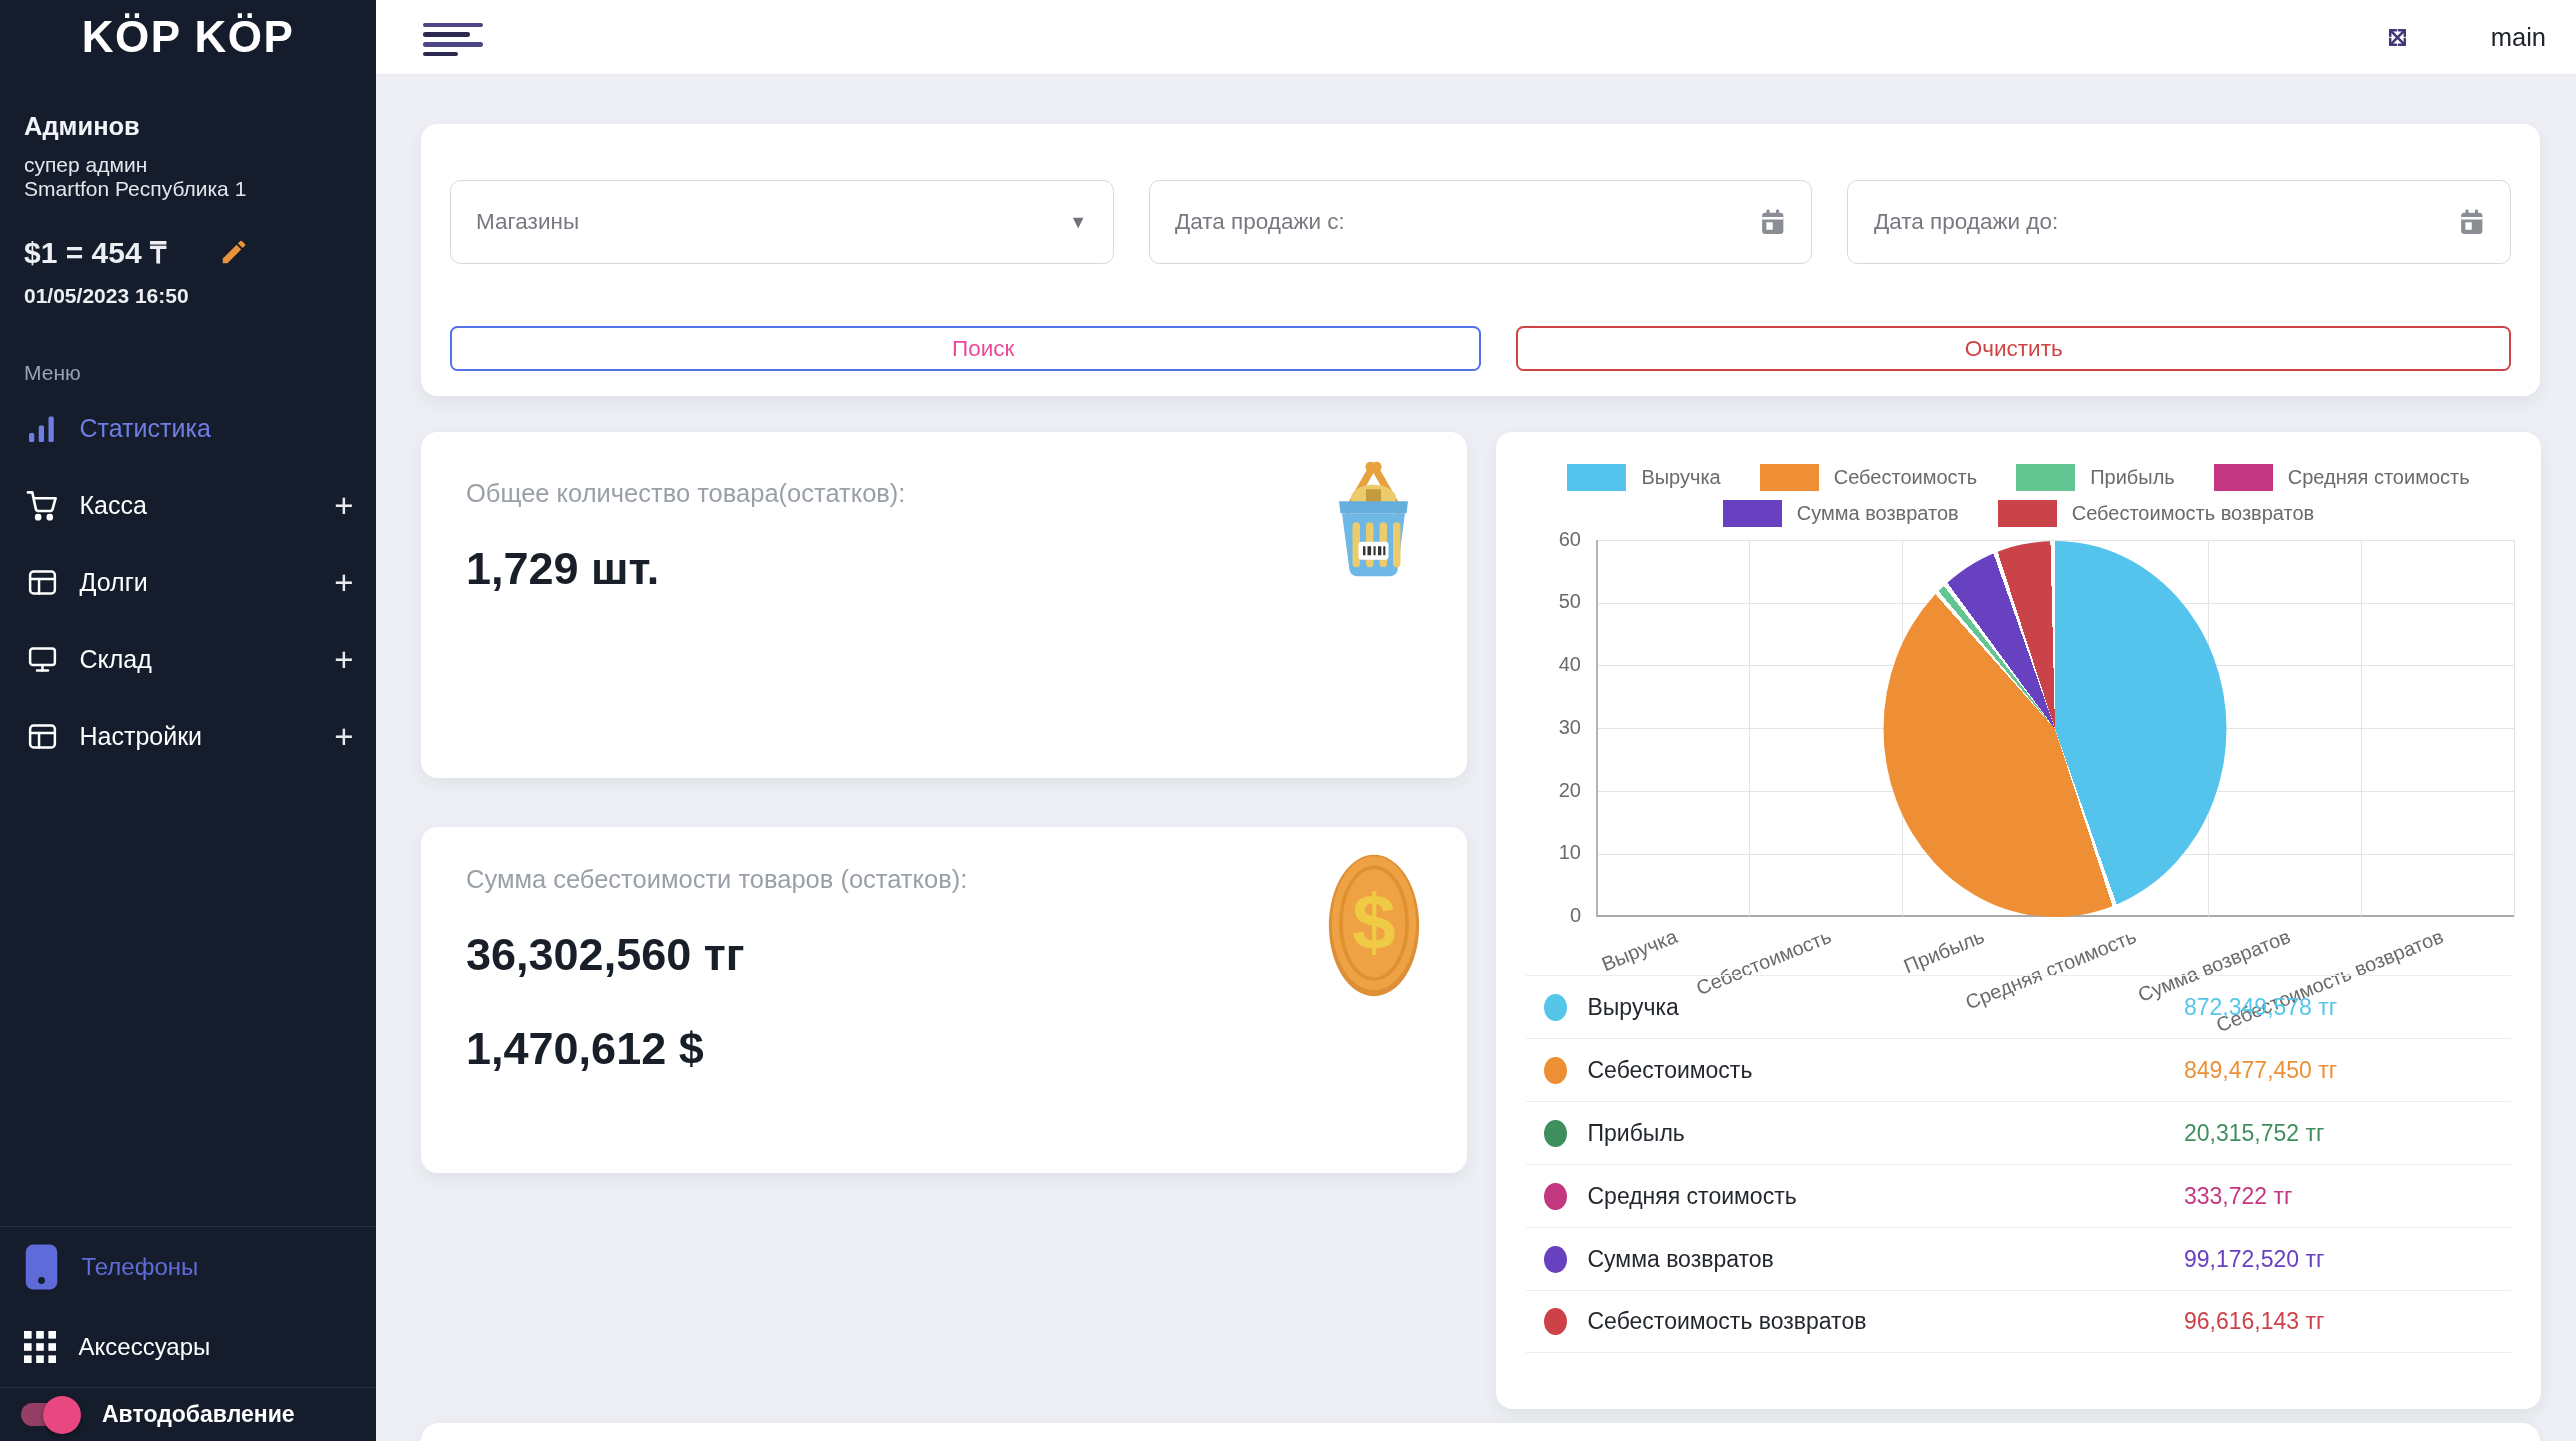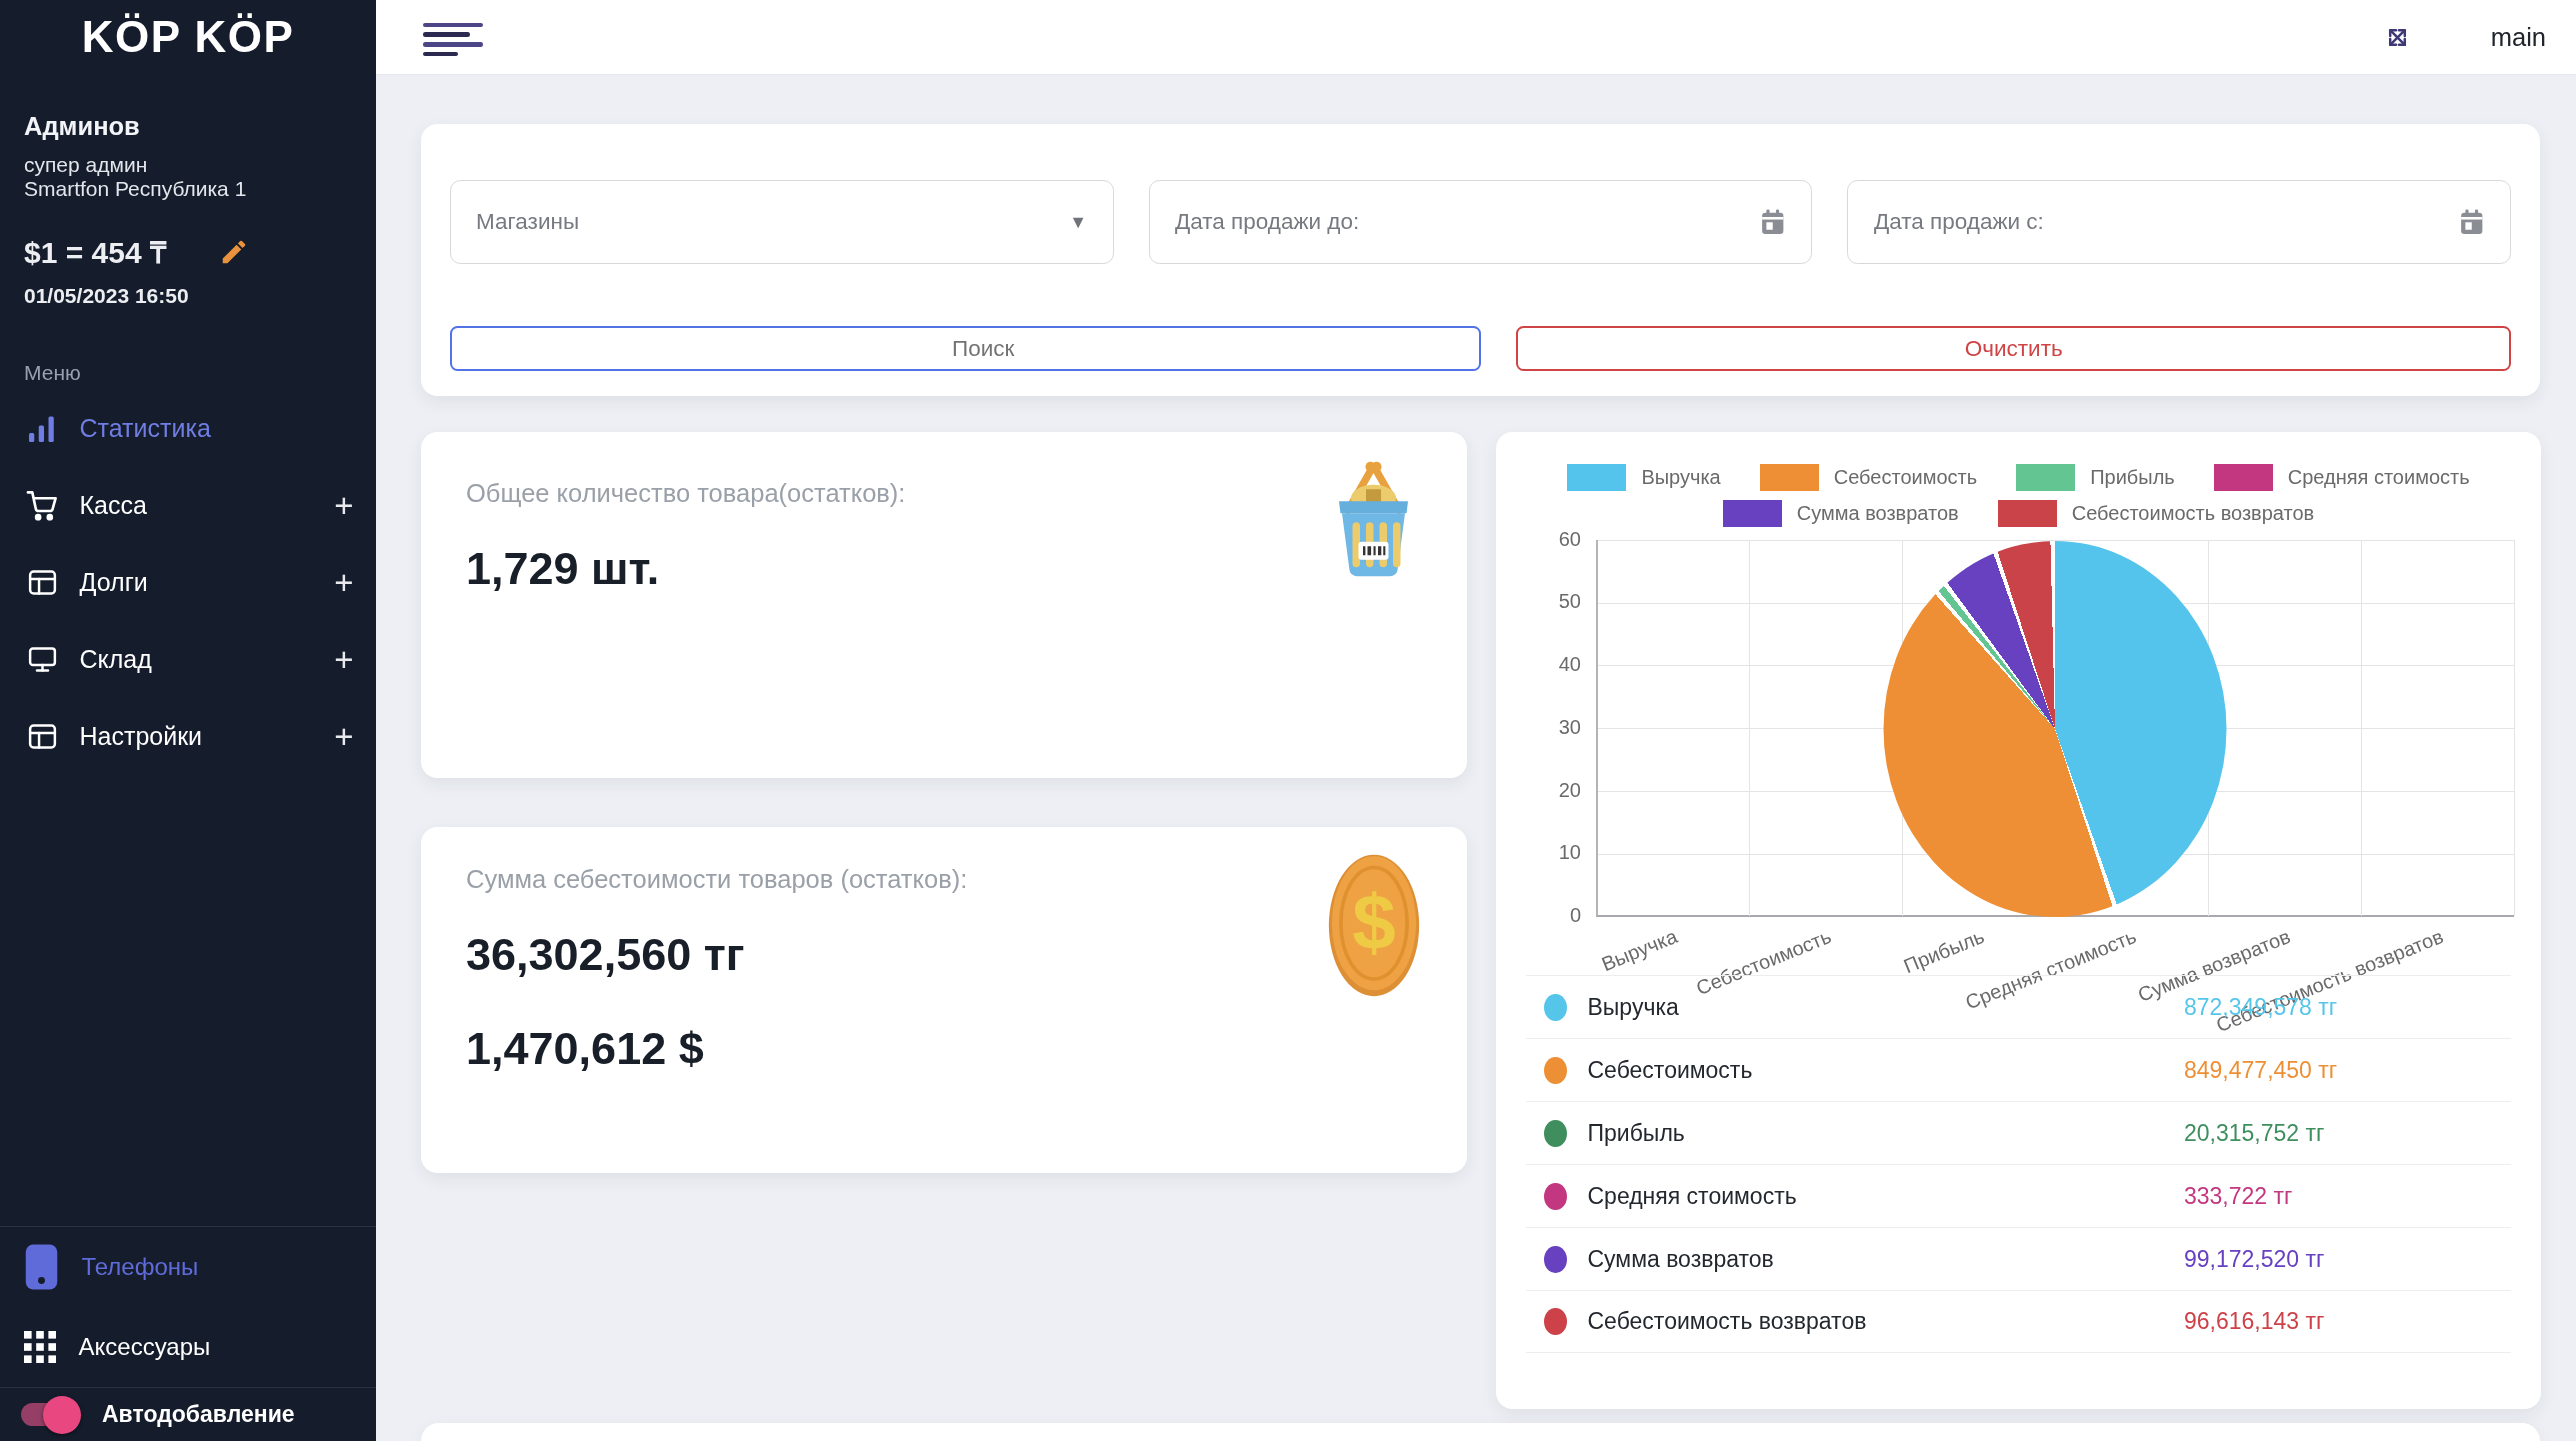--- a/index.html
+++ b/index.html
@@ -62,21 +62,21 @@
   .filter-card { left:45px; top:47px; width:2119px; height:272px; padding:56px 28.6px 0 28.6px; }
   .fields { display:flex; gap:35px; }
   .field { flex:1; height:84px; border:1.5px solid #D6D8DB; border-radius:10.5px;
     display:flex; align-items:center; padding:0 25.5px; font-size:22.5px; color:#76797F;
     background:#fff; cursor:pointer; position:relative; }
   .field .ph { flex:1; }
   .caret { font-size:18px; color:#70747A; }
   .btn-row { display:flex; gap:35px; margin-top:62px; }
   .btn { flex:1; height:45px; border-radius:7.5px; background:#fff; font-size:22.5px;
     display:flex; align-items:center; justify-content:center; cursor:pointer; }
-  .btn-search { border:2.3px solid #5272E8; color:#737373;padding-left:36px; }
+  .btn-search { border:2.3px solid #5272E8; color:#ec4899;padding-left:36px; }
   .btn-clear { border:2.3px solid #CF4444; color:#CF4444; }
 
   
   .card-qty { left:45px; top:355px; width:1046px; height:346px; padding:47px 45px; }
   .card-cost { left:45px; top:750px; width:1046px; height:346px; padding:38px 45px; }
   .card-label { font-size:25.5px; color:#9AA0A8; }
   .big-val { margin-top:35px; font-size:45px; font-weight:700; color:#191F29; }
   .big-val2 { margin-top:42px; font-size:45px; font-weight:700; color:#191F29; }
   .card-icon { position:absolute; right:47px; top:27px; }
 
@@ -249,31 +249,31 @@
 
 <main class="content">
 
   <section class="card filter-card">
     <div class="fields">
       <div class="field">
         <span class="ph">Магазины</span>
         <span class="caret">▼</span>
       </div>
       <div class="field">
-        <span class="ph">Дата продажи до:</span>
+        <span class="ph">Дата продажи с:</span>
         <svg width="25.5" height="28.6" viewBox="0 0 24 26">
           <rect x="2" y="4" width="20" height="20" rx="3" fill="#8A8E94"></rect>
           <rect x="6" y="1" width="3" height="6" rx="1.2" fill="#8A8E94"></rect>
           <rect x="15" y="1" width="3" height="6" rx="1.2" fill="#8A8E94"></rect>
           <rect x="2" y="8" width="20" height="2.4" fill="#fff"></rect>
           <rect x="6" y="13" width="6" height="7" fill="#fff"></rect>
         </svg>
       </div>
       <div class="field">
-        <span class="ph">Дата продажи с:</span>
+        <span class="ph">Дата продажи до:</span>
         <svg width="25.5" height="28.6" viewBox="0 0 24 26">
           <rect x="2" y="4" width="20" height="20" rx="3" fill="#8A8E94"></rect>
           <rect x="6" y="1" width="3" height="6" rx="1.2" fill="#8A8E94"></rect>
           <rect x="15" y="1" width="3" height="6" rx="1.2" fill="#8A8E94"></rect>
           <rect x="2" y="8" width="20" height="2.4" fill="#fff"></rect>
           <rect x="6" y="13" width="6" height="7" fill="#fff"></rect>
         </svg>
       </div>
     </div>
     <div class="btn-row">

